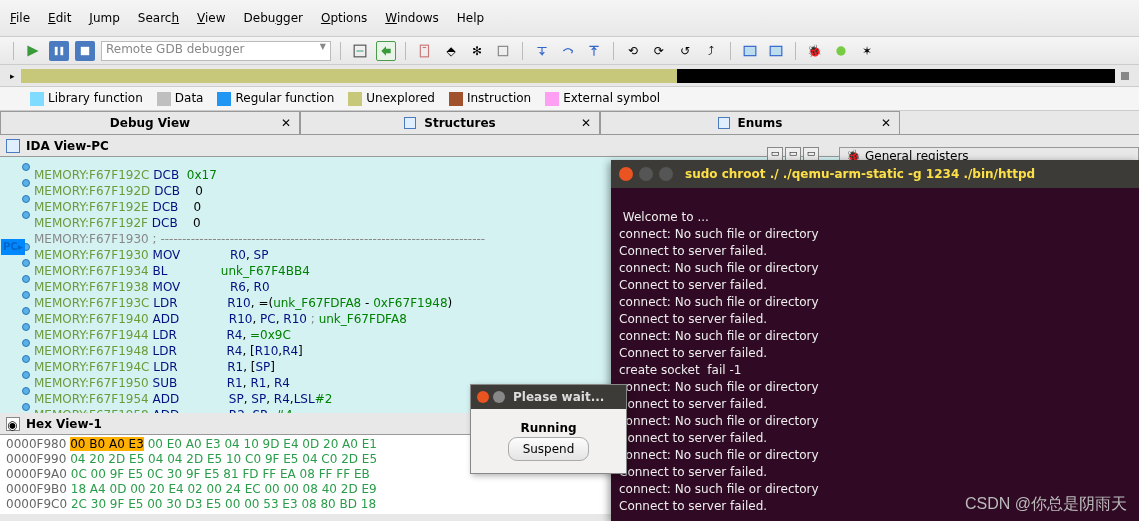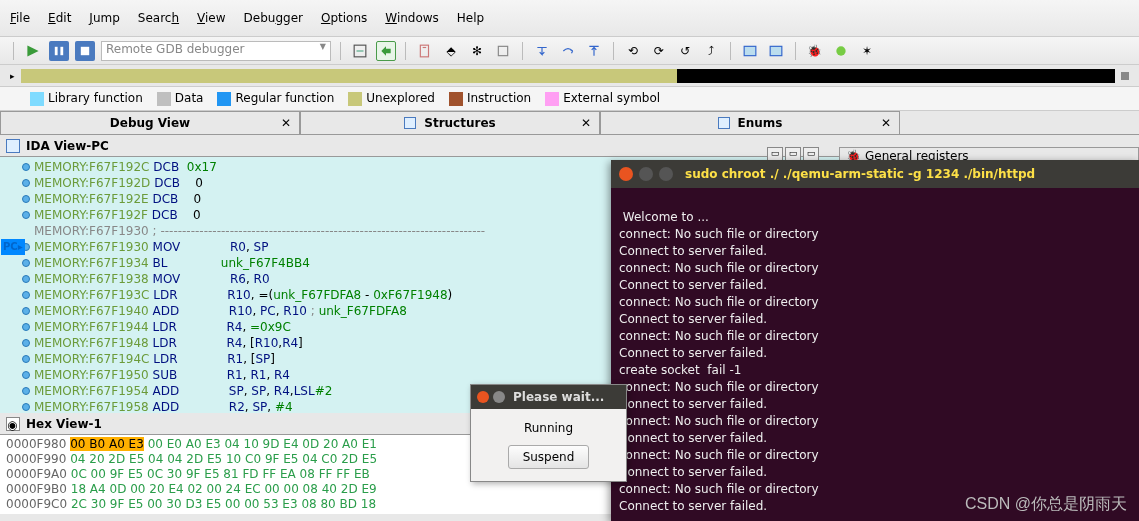--- a/index.html
+++ b/index.html
@@ -18,42 +18,42 @@
 .navstrip .s2{background:#000;flex:1}
 .navdot{width:8px;height:8px;background:#888}
 .legend{display:flex;background:#f5f5f5;border-bottom:1px solid #ccc;padding:3px 30px;gap:14px;height:24px;align-items:center}
 .legend .sw{width:14px;height:14px;display:inline-block;margin-right:4px;vertical-align:middle}
 .tabs{display:flex;background:#e8e8e8;height:24px;border-bottom:1px solid #999}
 .tab{flex:0 0 300px;border:1px solid #999;border-bottom:none;background:#e8e8e8;display:flex;align-items:center;justify-content:center;position:relative;gap:8px;font-weight:bold}
 .tab .x{position:absolute;right:8px;font-weight:bold}
 .tab .ico{width:12px;height:12px;border:1px solid #4a7abf;background:#dfefff}
 .pane-title{display:flex;align-items:center;height:22px;background:#e8e8e8;border-bottom:1px solid #999;padding:0 6px;gap:6px;font-weight:bold}
 .pane-title .ico{width:14px;height:14px;border:1px solid #4a7abf;background:#dfefff}
-.disasm{background:#d4f2f2;font-family:"DejaVu Sans Mono",monospace;font-size:12px;line-height:16px;padding:2px 0 2px 34px;height:256px;overflow:hidden;position:relative;white-space:pre}
+.disasm{background:#d4f2f2;font-family:"DejaVu Sans Mono",monospace;font-size:12px;line-height:16px;padding:10px 0 2px 34px;height:256px;overflow:hidden;position:relative;white-space:pre}
 .disasm .dot{position:absolute;left:22px;width:8px;height:8px;border-radius:50%;background:#5bb0e8;border:1px solid #2a7ab8}
 .disasm .addr{color:#6b9b3a}
 .disasm .addrg{color:#888}
 .disasm .mn{color:#001080}
 .disasm .reg{color:#001080}
 .disasm .num{color:#008000}
 .disasm .cmt{color:#888}
 .pc-arrow{position:absolute;left:1px;color:#0066cc;font-size:10px;font-weight:bold;background:#0088ff;padding:0 2px}
 .hexview{font-family:"DejaVu Sans Mono",monospace;font-size:12px;line-height:15px;padding:2px 6px;background:#fff}
 .hexview .off{color:#666}
 .hexview .hl{background:#ffb000;color:#000}
 .hexview .g{color:#2a9d4a}
 .term{position:absolute;right:0;top:160px;width:528px;height:361px;background:#300a24;color:#eee;font-family:"DejaVu Sans Mono",monospace;font-size:13px;line-height:17px;box-shadow:-2px 2px 8px rgba(0,0,0,.4);z-index:5}
 .term-title{height:28px;background:#3c3b37;display:flex;align-items:center;padding:0 8px;gap:6px;color:#fde047;font-family:Arial;font-size:12px;font-weight:bold}
 .term-title .btn{width:14px;height:14px;border-radius:50%}
 .term-body{padding:4px 8px;white-space:pre}
 .dialog{position:absolute;left:470px;top:384px;width:157px;background:#f2f1f0;border:1px solid #888;box-shadow:2px 2px 6px rgba(0,0,0,.3);z-index:6}
 .dialog-title{height:24px;background:#3c3b37;color:#ddd;display:flex;align-items:center;padding:0 6px;gap:4px;font-weight:bold;font-size:12px}
 .dialog-title .btn{width:12px;height:12px;border-radius:50%}
 .dialog-body{padding:12px;text-align:center}
-.dialog-body button{margin-top:10px;padding:4px 14px;background:linear-gradient(#fdfdfd,#e4e4e4);border:1px solid #aaa;border-radius:3px;font-size:12px}
+.dialog-body button{margin-top:2px;padding:4px 14px;background:linear-gradient(#fdfdfd,#e4e4e4);border:1px solid #aaa;border-radius:9px;font-size:12px}
 .regpanel{position:absolute;right:0;top:147px;height:18px;width:300px;background:#e8e8e8;border:1px solid #999;display:flex;align-items:center;padding:0 6px;gap:4px;font-size:11px;z-index:2}
 .winbtns{position:absolute;right:320px;top:147px;display:flex;gap:2px;z-index:2}
 .winbtns .b{width:16px;height:14px;border:1px solid #888;background:#eee;font-size:9px;text-align:center}
 .watermark{position:absolute;right:12px;bottom:6px;color:#bbb;font-size:16px;z-index:10;font-family:Arial}
 </style>
 </head>
 <body>
 
 <div class="menubar">
   <span><u>F</u>ile</span>
@@ -220,21 +220,21 @@
     <div><span class="off">0000F9C0</span>  <span class="g">2C 30 9F E5 00 30 D3 E5  00 00 53 E3 08 80 BD 18</span></div>
   </div>
 
 <div class="dialog">
   <div class="dialog-title">
     <span class="btn" style="background:#e95420"></span>
     <span class="btn" style="background:#888"></span>
     <span style="margin-left:4px">Please wait...</span>
   </div>
   <div class="dialog-body">
-    <div style="font-weight:normal">Running</div>
+    <div style="font-weight:bold">Running</div>
     <button>Suspend</button>
   </div>
 </div>
 
 <div class="term">
   <div class="term-title">
     <span class="btn" style="background:#e95420"></span>
     <span class="btn" style="background:#555"></span>
     <span class="btn" style="background:#555"></span>
     <span style="margin-left:6px">sudo chroot ./ ./qemu-arm-static -g 1234 ./bin/httpd</span>

